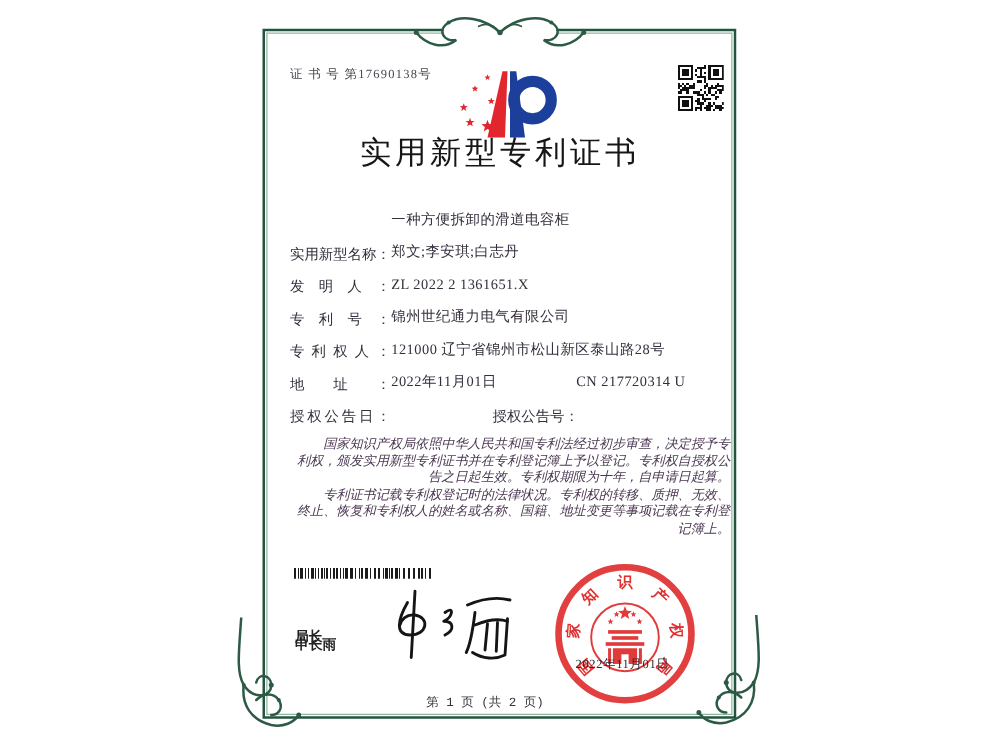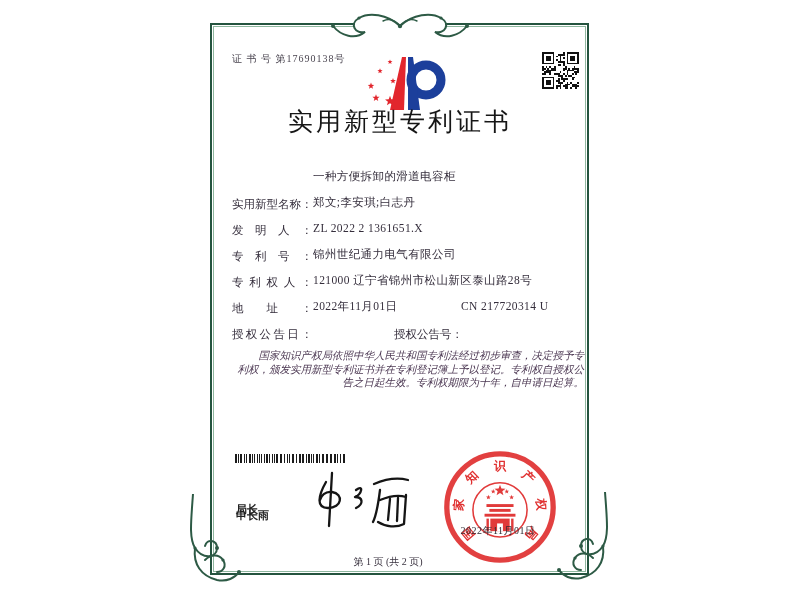--- a/index.html
+++ b/index.html
@@ -51,21 +51,21 @@
     font-weight:bold; color:#222; font-family:"Liberation Sans",sans-serif; }
   .signature { position:absolute; left:312px; top:468px; }
 
   .seal { position:absolute; left:442px; top:449px; width:116px; height:116px; }
   .seal-date { position:absolute; left:440px; top:524px; width:116px;
     text-align:center; font-size:10px; color:#2f2b33; letter-spacing:0.5px;
     z-index:5; }
 
   .page-footer { position:absolute; left:211px; top:555px; width:378px;
     text-align:center; font-size:10px; color:#3a3340;
-    transform:translateX(-12px); }
+    transform:translateX(-12px);font-family:Liberation Mono, monospace; }
   .continuation { position:absolute; left:211px; top:582px; width:378px;
     text-align:center; font-size:10.5px; color:#4b3752; font-style:italic;margin-top:40px; }
 </style>
 </head>
 <body>
 
 <div class="stage">
 
   <div class="frame"></div>
 
@@ -277,20 +277,21 @@
     <div class="frow">
       <span class="flabel">授权公告日</span><span class="fcolon"></span><span class="fvalue">2022年11月01日</span>
       <span class="grant-second">
         <span class="flabel">授权公告号</span><span class="fcolon"></span><span class="fvalue">CN 217720314 U</span>
       </span>
     </div>
   </div>
 
   <div class="notice">
     <p>国家知识产权局依照中华人民共和国专利法经过初步审查，决定授予专利权，颁发实用新型专利证书并在专利登记簿上予以登记。专利权自授权公告之日起生效。专利权期限为十年，自申请日起算。</p>
+    <p>专利证书记载专利权登记时的法律状况。专利权的转移、质押、无效、终止、恢复和专利权人的姓名或名称、国籍、地址变更等事项记载在专利登记簿上。</p>
   </div>
 
   <svg class="barcode" id="barcode-svg" width="114" height="9" viewBox="0 0 114 9" shape-rendering="crispEdges">
       <rect x="0" y="0" width="2" height="9" fill="#1c1c1c"></rect>
       <rect x="3" y="0" width="1" height="9" fill="#1c1c1c"></rect>
       <rect x="5" y="0" width="2" height="9" fill="#1c1c1c"></rect>
       <rect x="9" y="0" width="1" height="9" fill="#1c1c1c"></rect>
       <rect x="11" y="0" width="1" height="9" fill="#1c1c1c"></rect>
       <rect x="14" y="0" width="2" height="9" fill="#1c1c1c"></rect>
       <rect x="17" y="0" width="1" height="9" fill="#1c1c1c"></rect>

